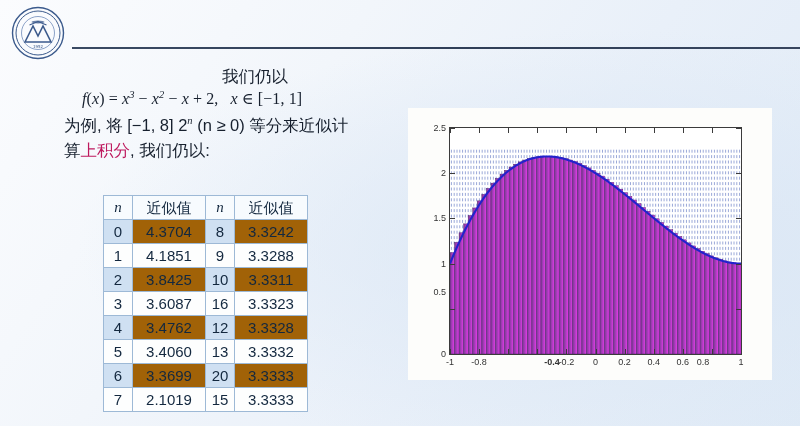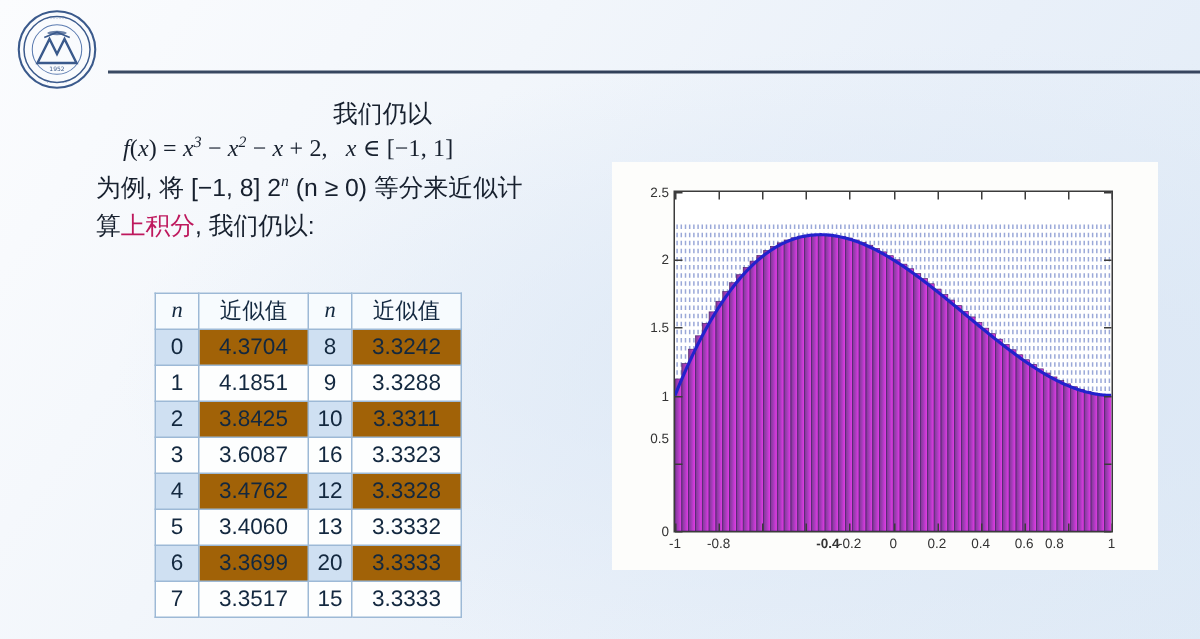--- a/index.html
+++ b/index.html
@@ -170,21 +170,21 @@
           <td class="v">3.3332</td>
         </tr>
         <tr class="alt">
           <td class="n">6</td>
           <td class="v">3.3699</td>
           <td class="n">20</td>
           <td class="v">3.3333</td>
         </tr>
         <tr>
           <td class="n">7</td>
-          <td class="v">3.3517</td>
+          <td class="v">2.1019</td>
           <td class="n">15</td>
           <td class="v">3.3333</td>
         </tr>
       </tbody>
   </table>
 </div>
 
 <div id="chart-panel">
 
   <div id="ytick-layer">

